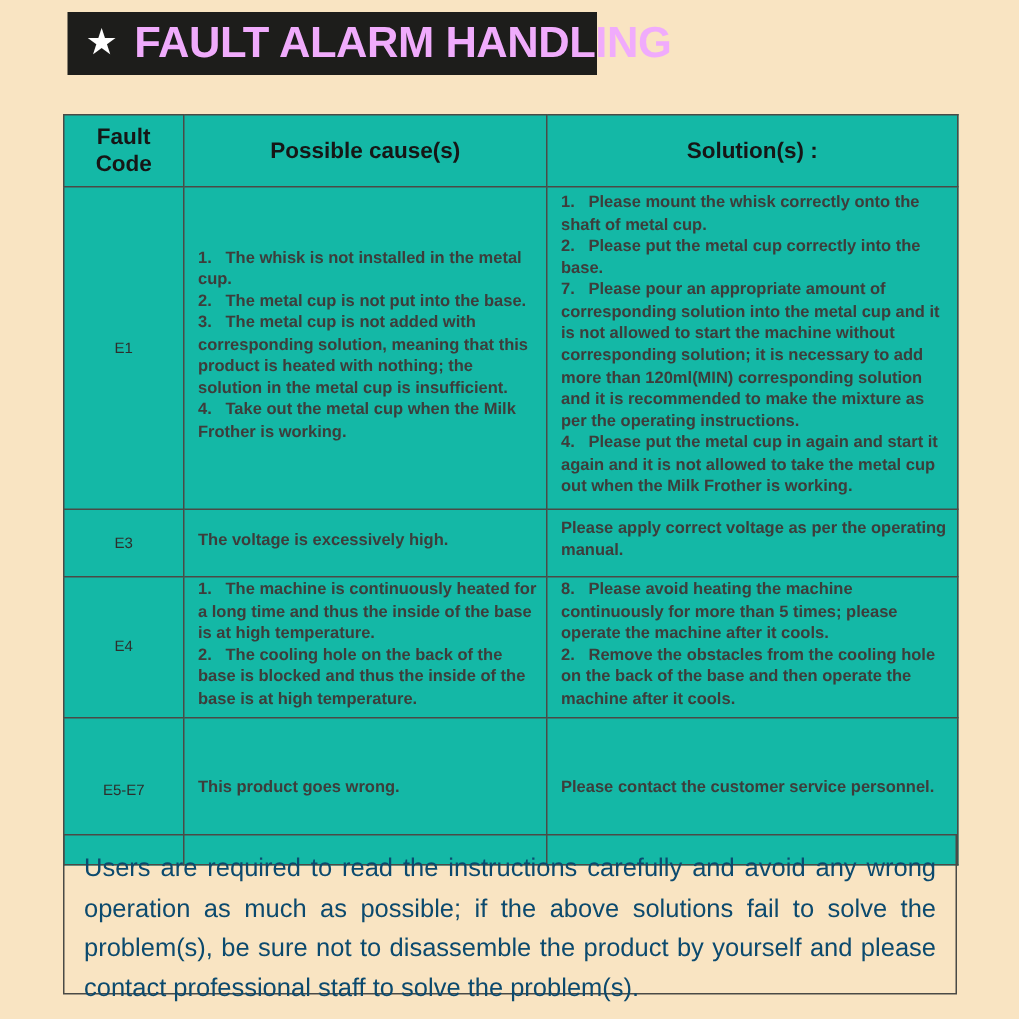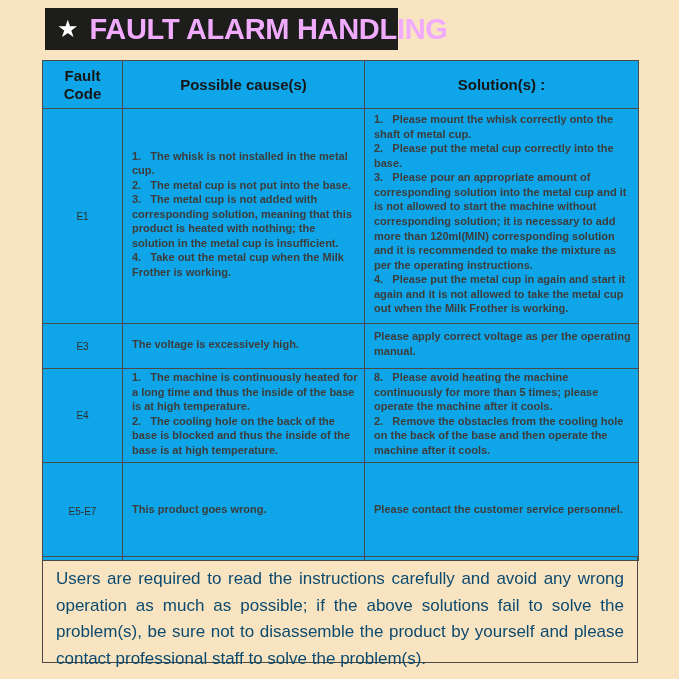--- a/index.html
+++ b/index.html
@@ -32,25 +32,25 @@
   .title-bar .title-text {
     color: #f0abfc;
     font-size: 29px;
     font-weight: bold;
     letter-spacing: -0.3px;
     white-space: nowrap;
   }
 
   table.fault-table {
     position: absolute;
-    left: 42px; top: 60px;
+    left: 42px; top: 76px;
     width: 596px;
     border-collapse: collapse;
     table-layout: fixed;
-    background: #0ea5e9;
+    background: #14b8a6;
   }
   .fault-table col.c1 { width: 80px; }
   .fault-table col.c2 { width: 242px; }
   .fault-table col.c3 { width: 274px; }
   .fault-table th, .fault-table td {
     border: 1px solid #4a4a46;
     vertical-align: middle;
   }
   .fault-table th {
     height: 48px;
@@ -125,21 +125,21 @@
           <td class="code">E1</td>
           <td class="causes">
             <p>1.   The whisk is not installed in the metal cup.</p>
             <p>2.   The metal cup is not put into the base.</p>
             <p>3.   The metal cup is not added with corresponding solution, meaning that this product is heated with nothing; the solution in the metal cup is insufficient.</p>
             <p>4.   Take out the metal cup when the Milk Frother is working.</p>
           </td>
           <td class="solutions">
             <p>1.   Please mount the whisk correctly onto the shaft of metal cup.</p>
             <p>2.   Please put the metal cup correctly into the base.</p>
-            <p>3.   Please pour an appropriate amount of corresponding solution into the metal cup and it is not allowed to start the machine without corresponding solution; it is necessary to add more than 120ml(MIN) corresponding solution and it is recommended to make the mixture as per the operating instructions.</p>
+            <p>7.   Please pour an appropriate amount of corresponding solution into the metal cup and it is not allowed to start the machine without corresponding solution; it is necessary to add more than 120ml(MIN) corresponding solution and it is recommended to make the mixture as per the operating instructions.</p>
             <p>4.   Please put the metal cup in again and start it again and it is not allowed to take the metal cup out when the Milk Frother is working.</p>
           </td>
         </tr>
         <tr>
           <td class="code">E3</td>
           <td class="causes">
             <p>The voltage is excessively high.</p>
           </td>
           <td class="solutions">
             <p>Please apply correct voltage as per the operating manual.</p>

